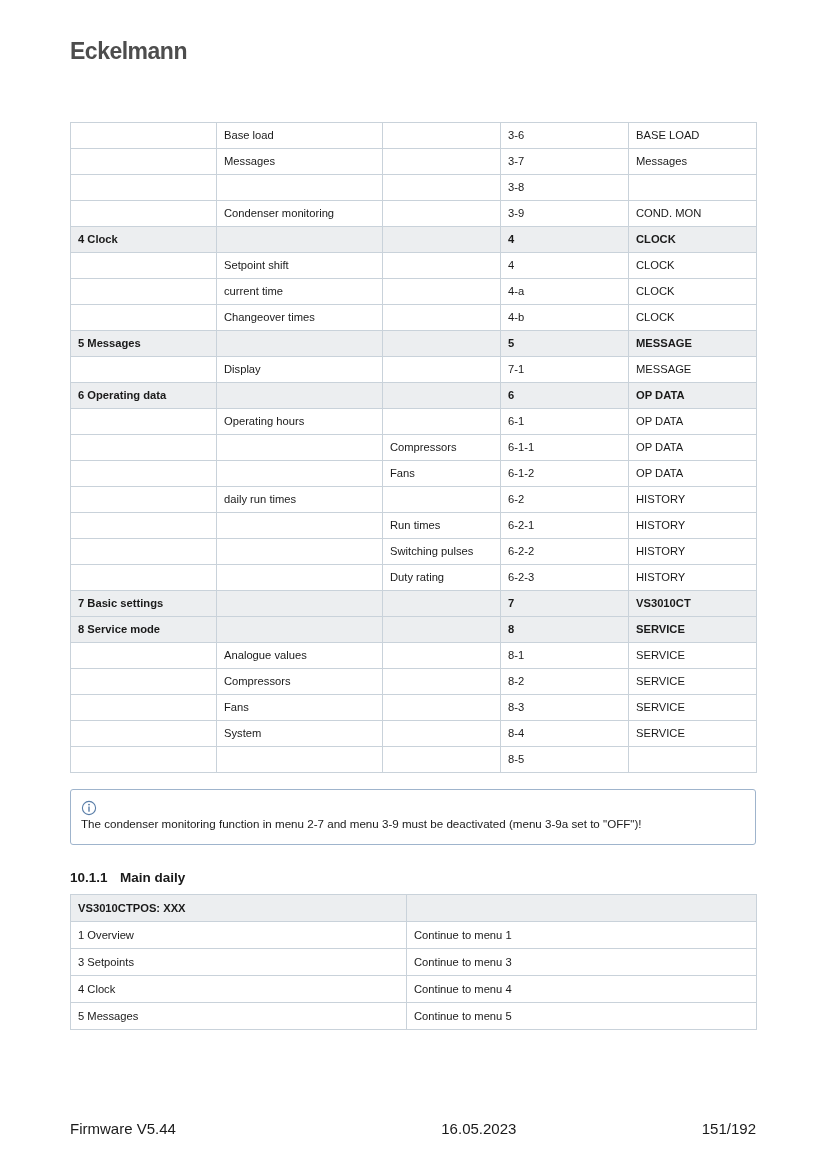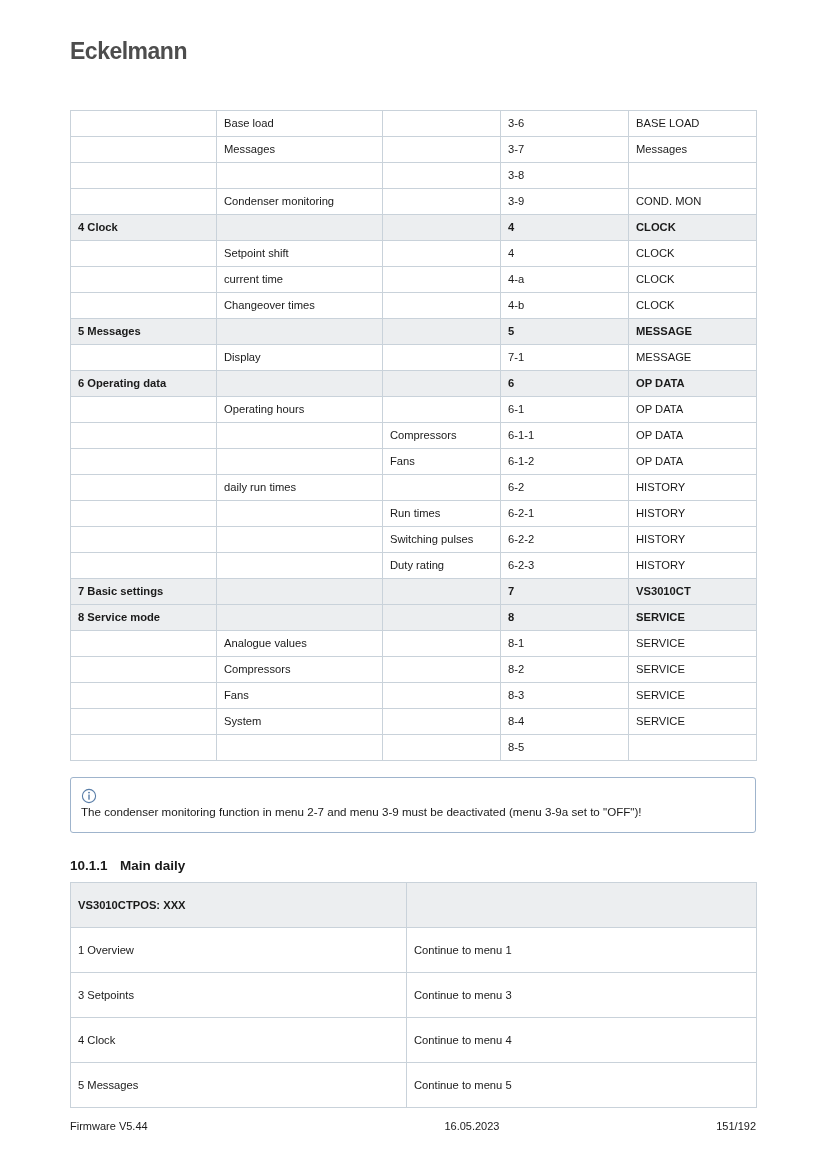--- a/index.html
+++ b/index.html
@@ -26,21 +26,21 @@
     top: 38px;
     font-size: 23px;
     font-weight: bold;
     color: #4d4d4d;
     letter-spacing: -0.5px;
     font-family: "Liberation Sans", sans-serif;
   }
   .content {
     position: absolute;
     left: 70px;
-    top: 110px;
+    top: 122px;
     width: 686px;
   }
   table.menu-table {
     border-collapse: collapse;
     width: 686px;
     table-layout: fixed;
   }
   table.menu-table td {
     border: 1px solid #c9d2da;
     font-size: 11.2px;
@@ -96,37 +96,37 @@
     min-width: 50px;
   }
   table.mainmenu {
     border-collapse: collapse;
     width: 686px;
     table-layout: fixed;
   }
   table.mainmenu td {
     border: 1px solid #c9d2da;
     font-size: 11.2px;
-    padding: 16px 7px;
+    padding: 7px 7px;
     vertical-align: middle;
     color: #1a1a1a;
   }
   table.mainmenu tr.header td {
     background: #eceef0;
     font-weight: bold;
   }
   .mcol1 { width: 336px; }
   .mcol2 { width: 350px; }
 
   .footer {
     position: absolute;
     left: 70px;
     top: 1120px;
     width: 686px;
-    font-size: 11px;
+    font-size: 15px;
     color: #1a1a1a;
     display: flex;
     justify-content: space-between;
   }
   .footer .mid { margin-left: 80px; text-align: center; }
 </style>
 </head>
 <body>
 
 <div class="page">

